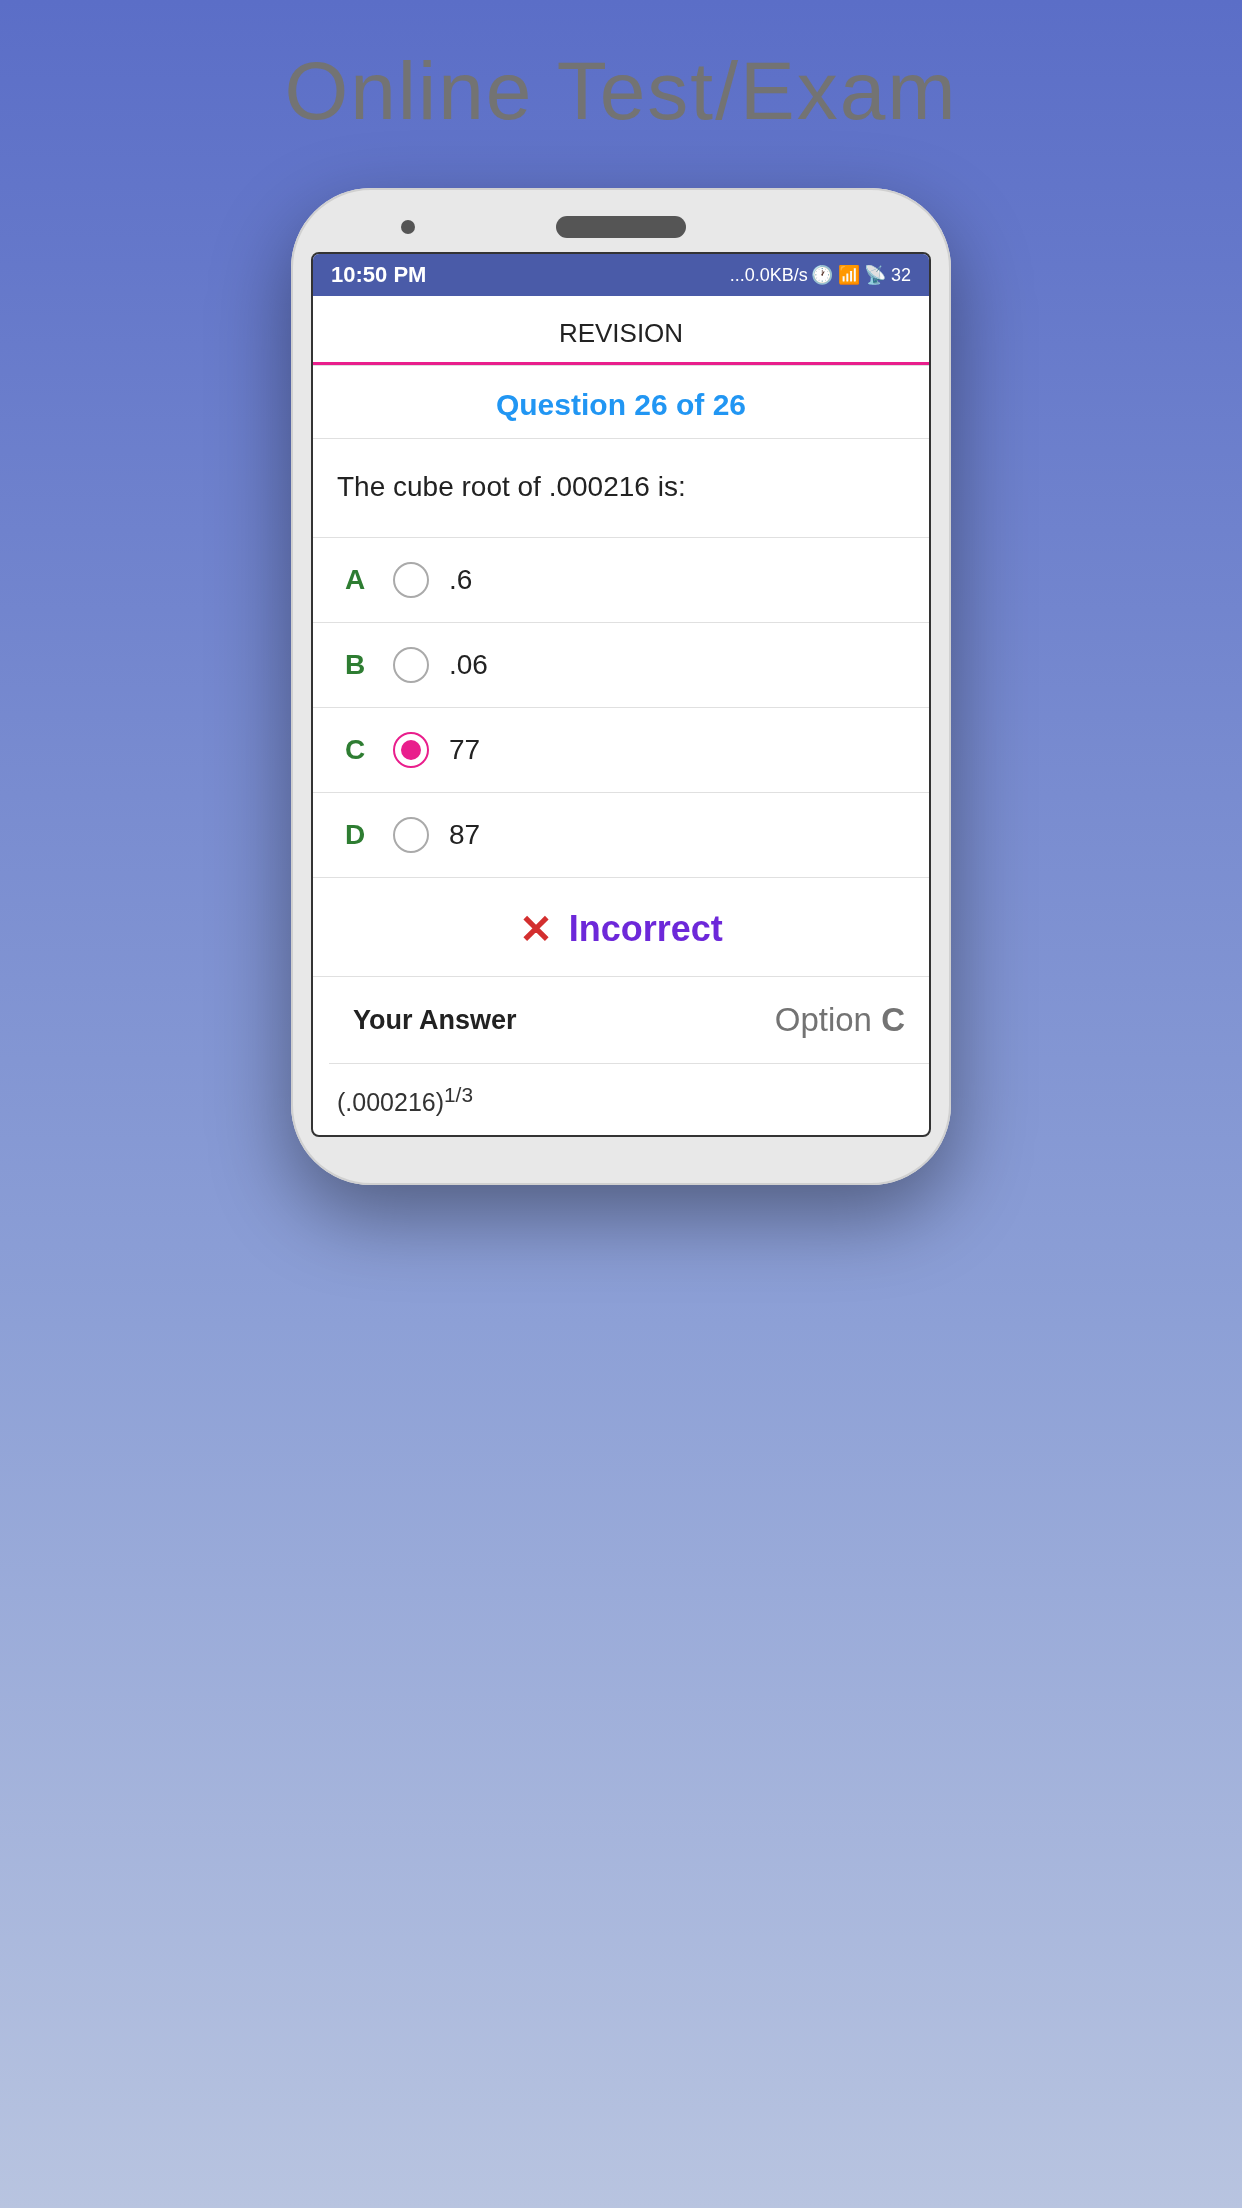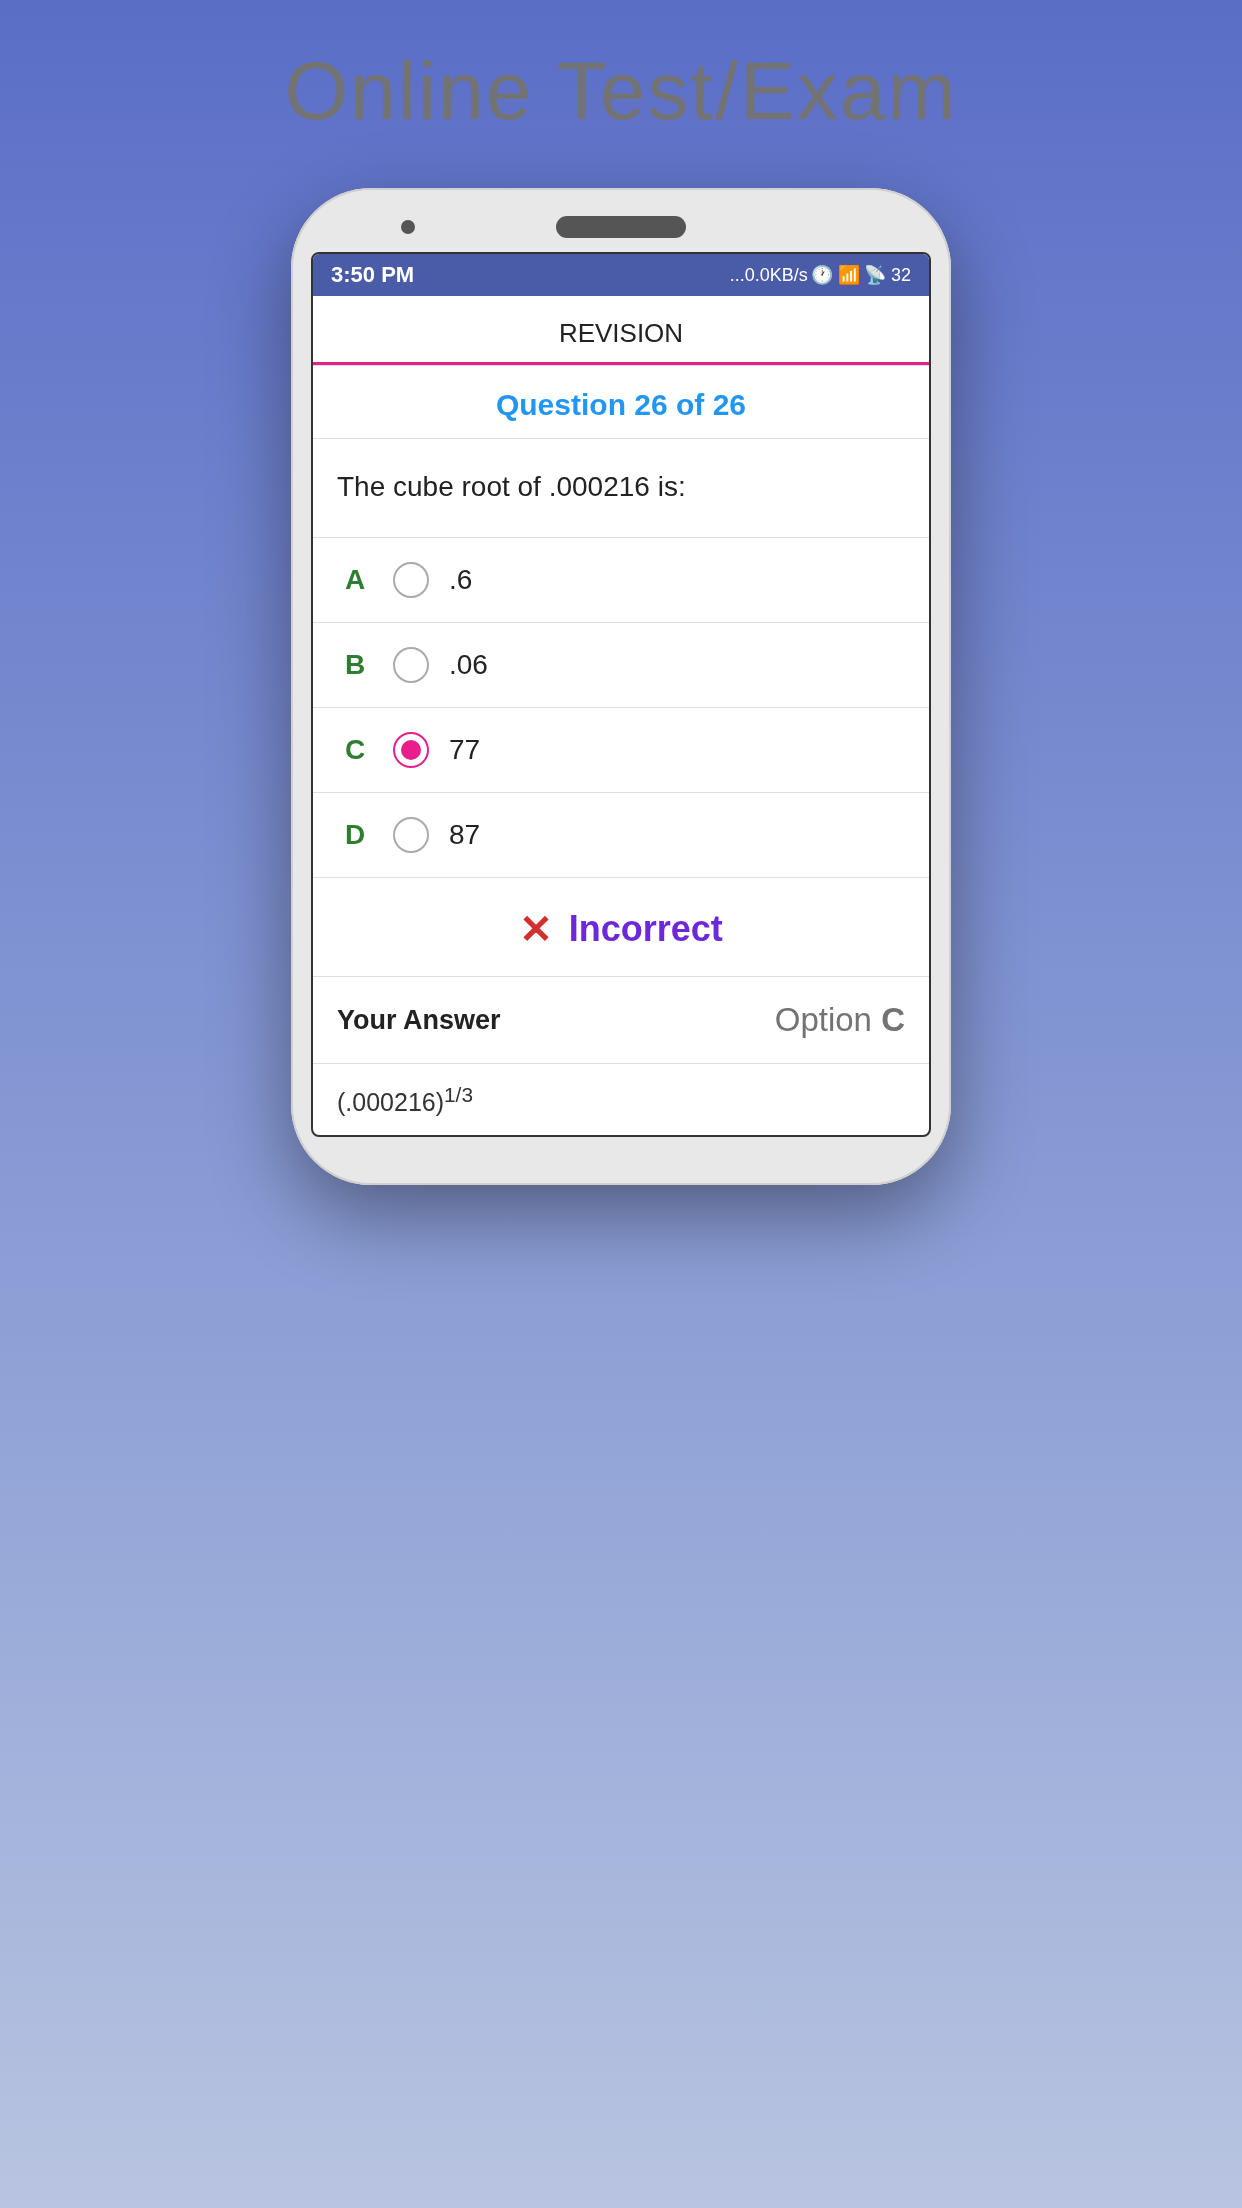--- a/index.html
+++ b/index.html
@@ -200,20 +200,21 @@
       font-weight: 600;
     }
 
     
     .answer-row {
       display: flex;
       justify-content: space-between;
       align-items: center;
       padding: 24px 24px;
       border-bottom: 1px solid #e0e0e0;
+      margin-left: 16px;
     }
 
     .answer-label {
       font-size: 27px;
       font-weight: 700;
       color: #222;
     }
 
     .answer-value-wrong {
       font-size: 33px;
@@ -259,21 +260,21 @@
 <div class="phone-shell">
 
   <div class="phone-top">
     <div class="phone-camera"></div>
     <div class="phone-speaker"></div>
   </div>
 
   <div class="phone-screen">
 
     <div class="status-bar">
-      <span class="status-time">3:50 PM</span>
+      <span class="status-time">10:50 PM</span>
       <div class="status-right">
         <span>...0.0KB/s</span>
         <span>🕐</span>
         <span>📶</span>
         <span>📡</span>
         <span>32</span>
       </div>
     </div>
 
     <div class="tabs">

